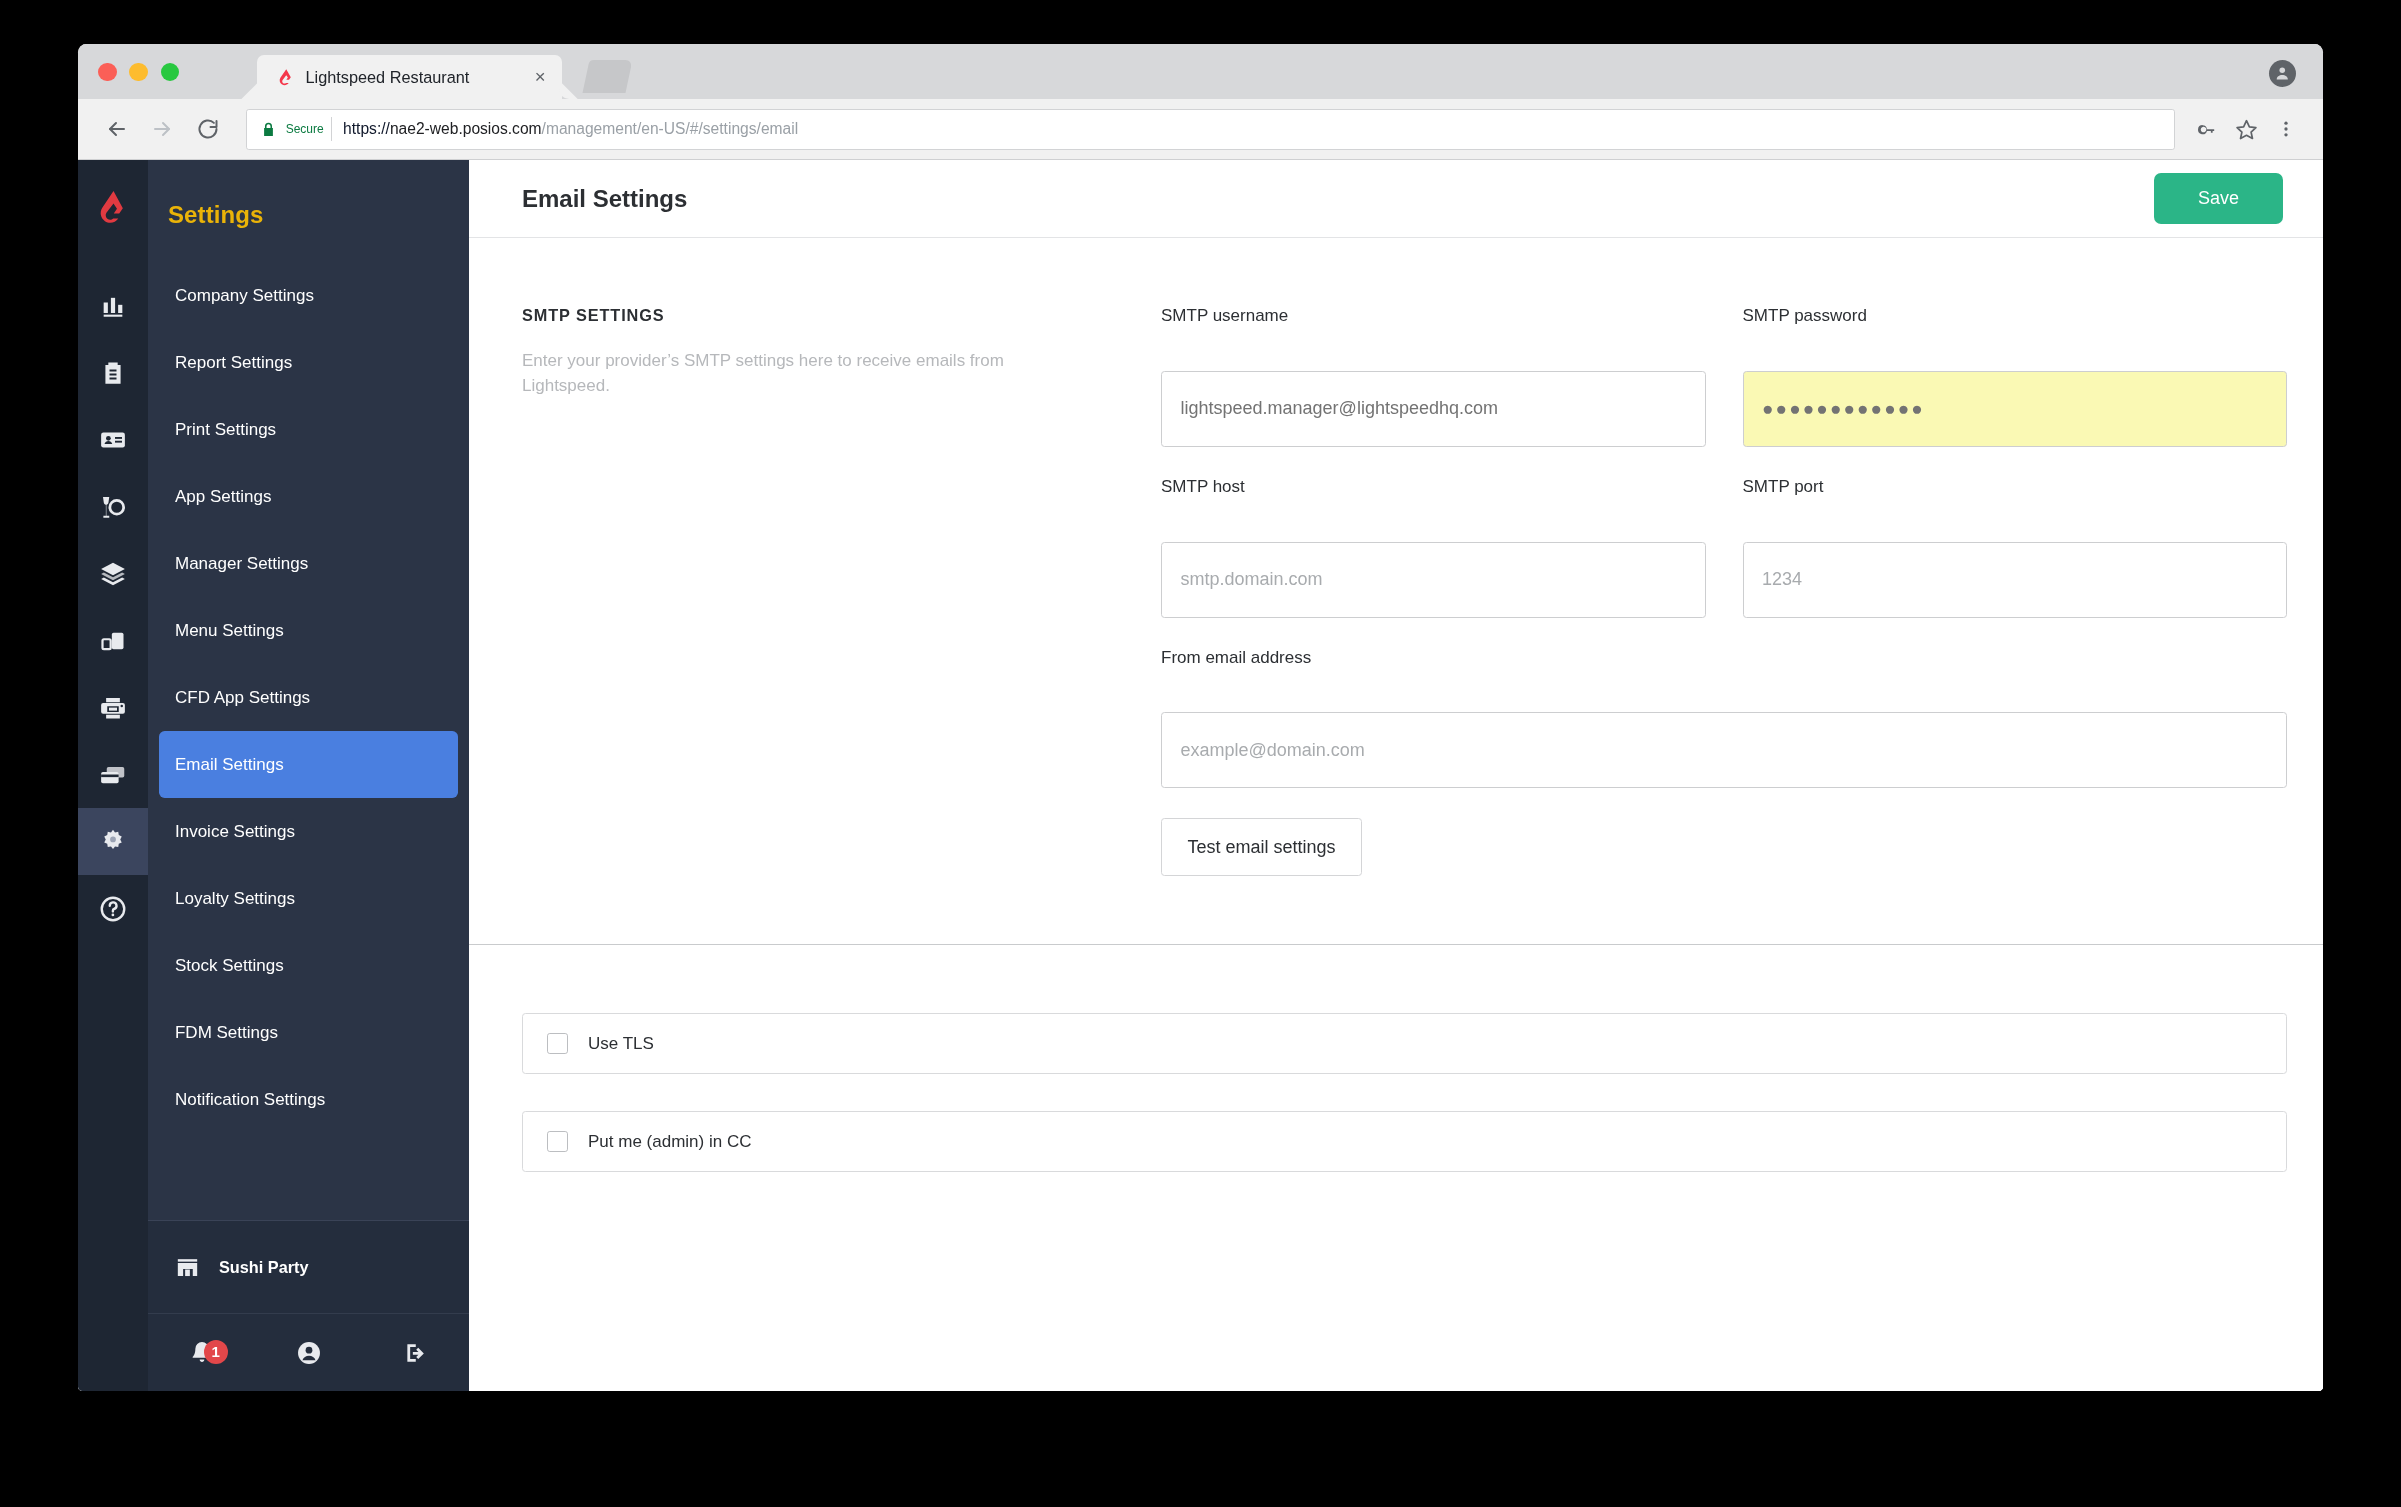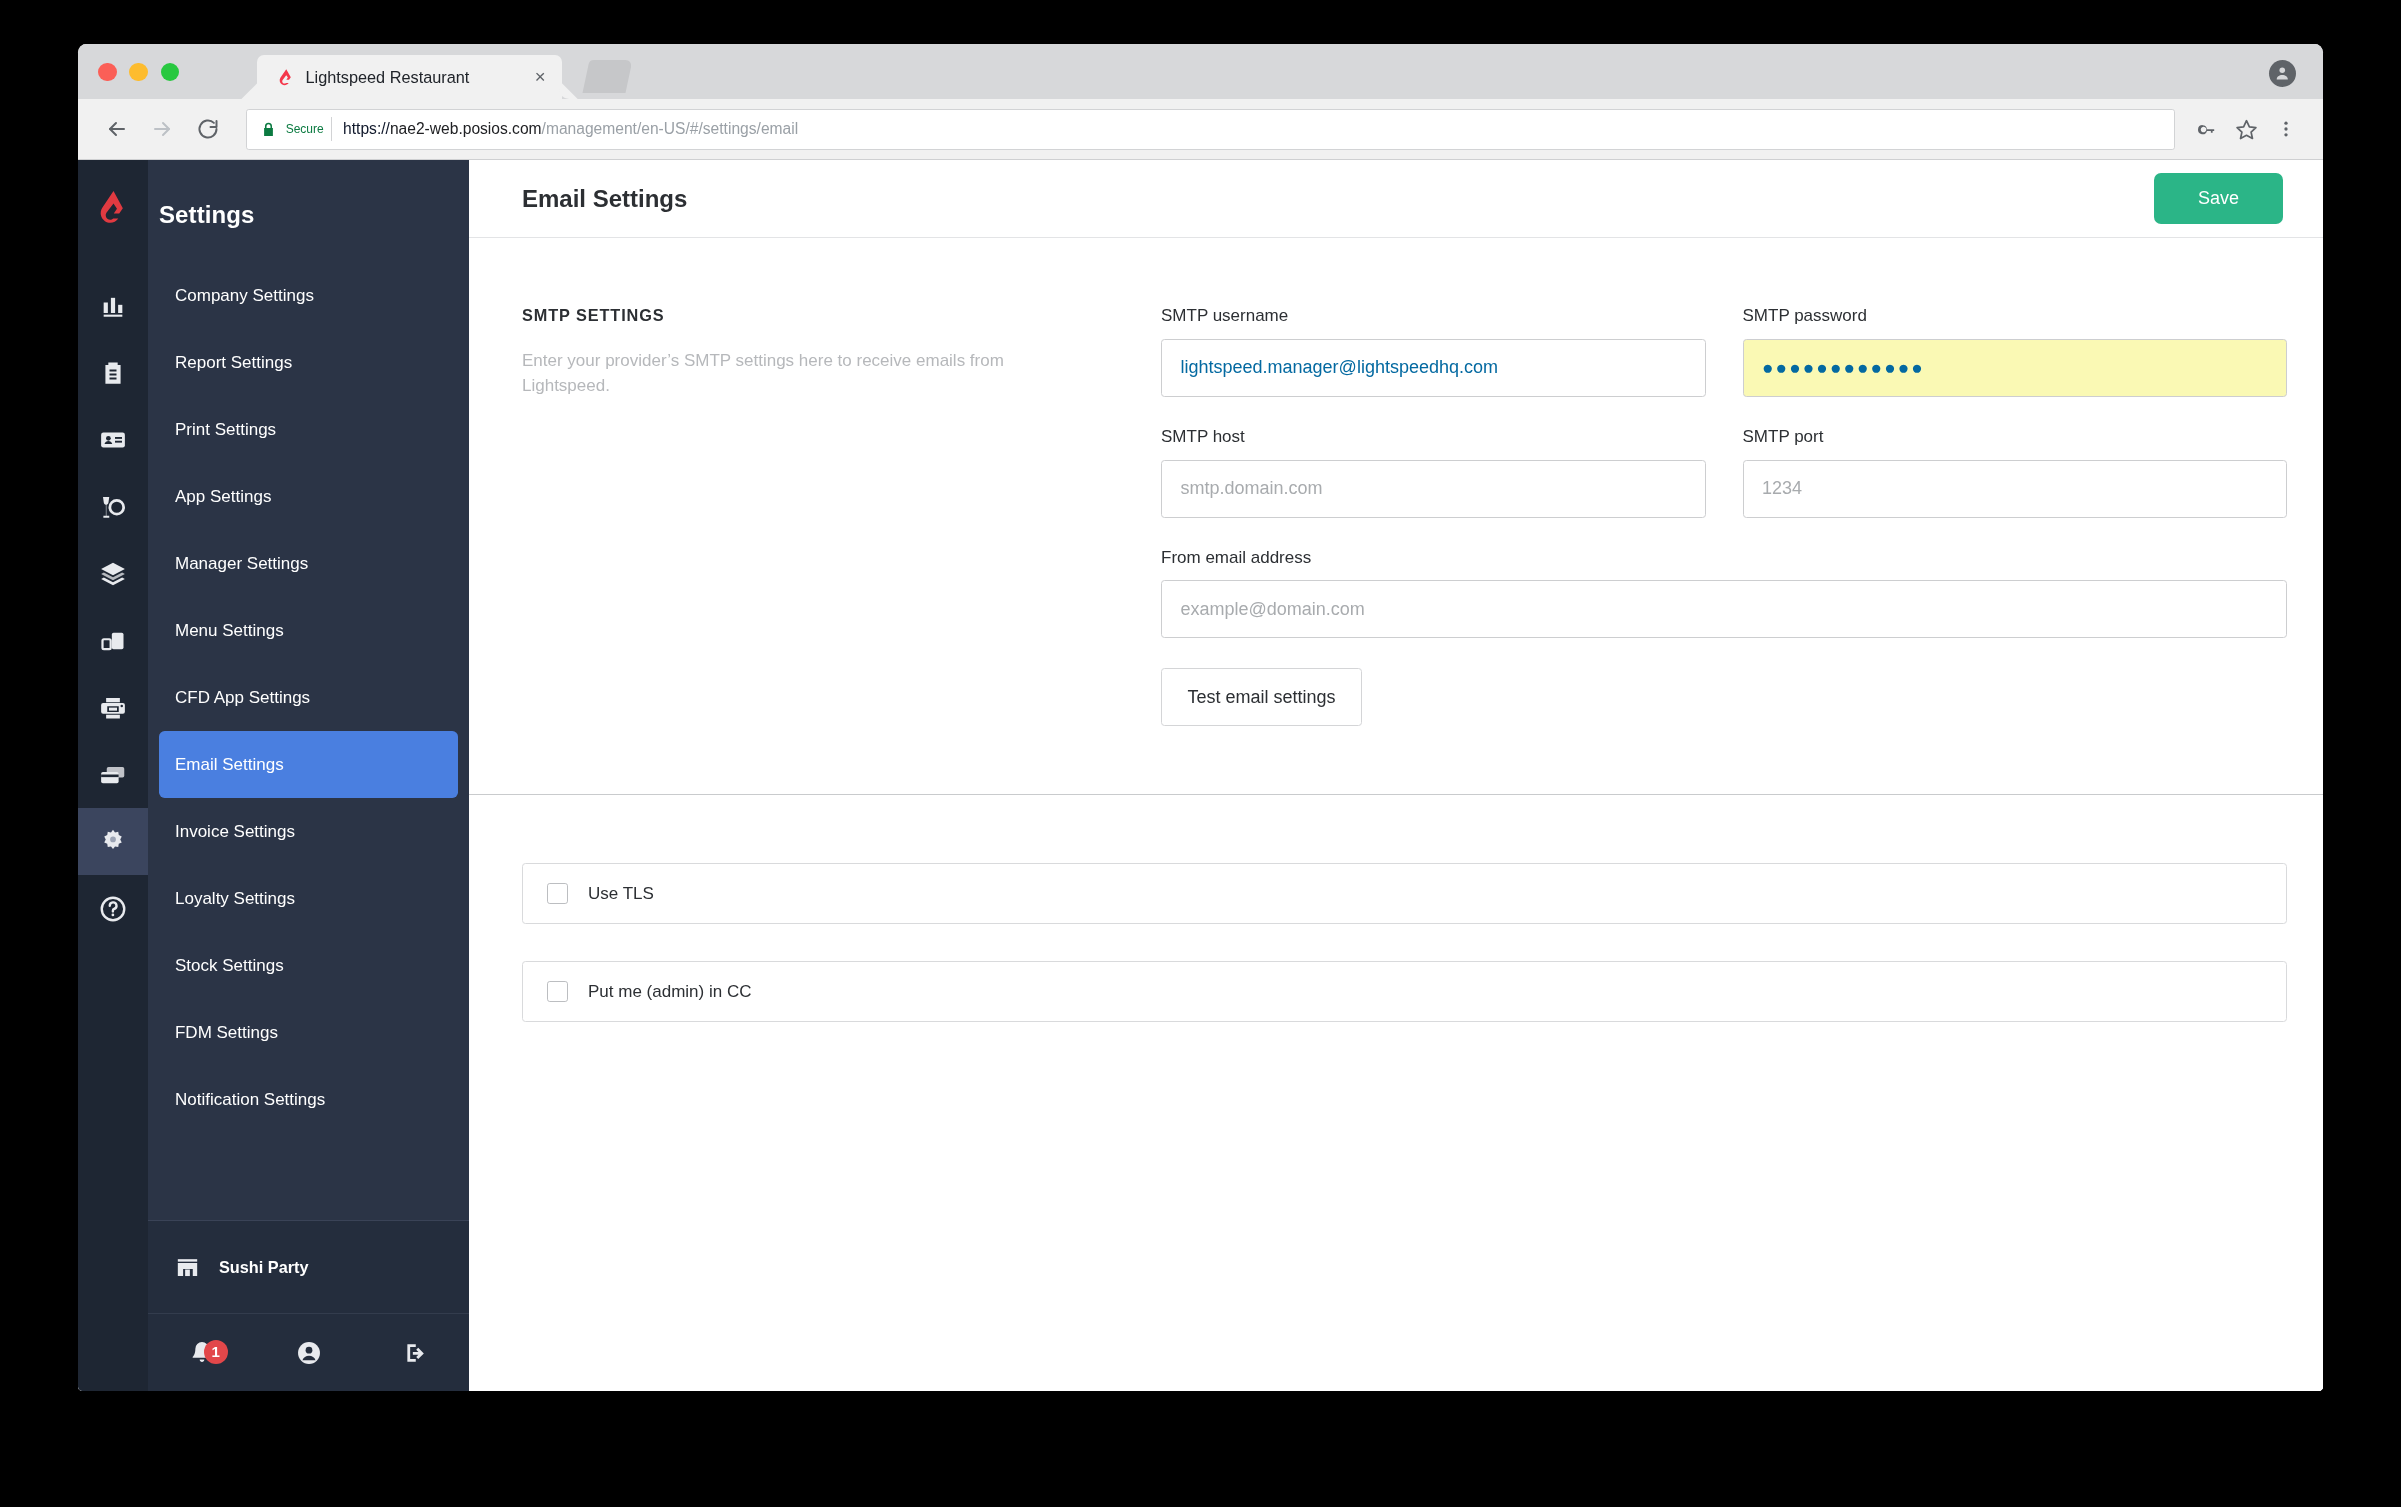--- a/index.html
+++ b/index.html
@@ -128,22 +128,22 @@
     color: #e8eaee;
   }
   .rail-icon.active { background: #3b455e; }
 
   
   .nav-panel {
     width: 321px; flex: none; background: #2b3446;
     display: flex; flex-direction: column;
   }
   .nav-title {
-    font-size: 24px; font-weight: bold; color: #ffffff;
-    padding: 41px 0 0 11px; letter-spacing: 0.1px;
+    font-size: 24px; font-weight: bold; color: #eab308;
+    padding: 41px 0 0 20px; letter-spacing: 0.1px;
   }
   .nav-list { margin-top: 33px; flex: 1; }
   .nav-item {
     height: 67px; display: flex; align-items: center;
     padding: 0 15.6px; margin: 0 11.4px;
     font-size: 17px; color: #fff;
     border-radius: 5.7px;
   }
   .nav-item.active { background: #4a7fe0; }
   .nav-footer-divider { height: 0.7px; background: #3a4357; }
@@ -203,25 +203,26 @@
   .section-fields { flex: 1; min-width: 0; }
 
   .field-row { display: flex; gap: 37px; margin-bottom: 30px; }
   .field { flex: 1; min-width: 0; }
   .field.full { flex: 1 1 100%; }
   .field-label {
     display: block; font-size: 17px; color: #2c2f33;
     margin-bottom: 12.8px;
   }
   .text-input {
-    width: 100%; height: 58px;
+    width: 100%; height: 76px;
     border: 0.7px solid #cdced0; border-radius: 3.5px;
     background: #fff; padding: 0 18.5px;
-    font-size: 18px; color: #0369a1;
+    font-size: 18px; color: #737373;
     font-family: "Liberation Sans", sans-serif;
+    margin-top: 32px;
   }
   .text-input::placeholder { color: #a8abae; }
   .text-input.autofilled { background: #faf9b4; }
   .pw-dots { letter-spacing: 2.1px; font-size: 19px; }
 
   .ghost-button {
     height: 58px; padding: 0 25.5px;
     background: #fff; border: 0.7px solid #d4d5d7; border-radius: 3.5px;
     font-size: 18px; color: #2c2f33;
     font-family: "Liberation Sans", sans-serif;

